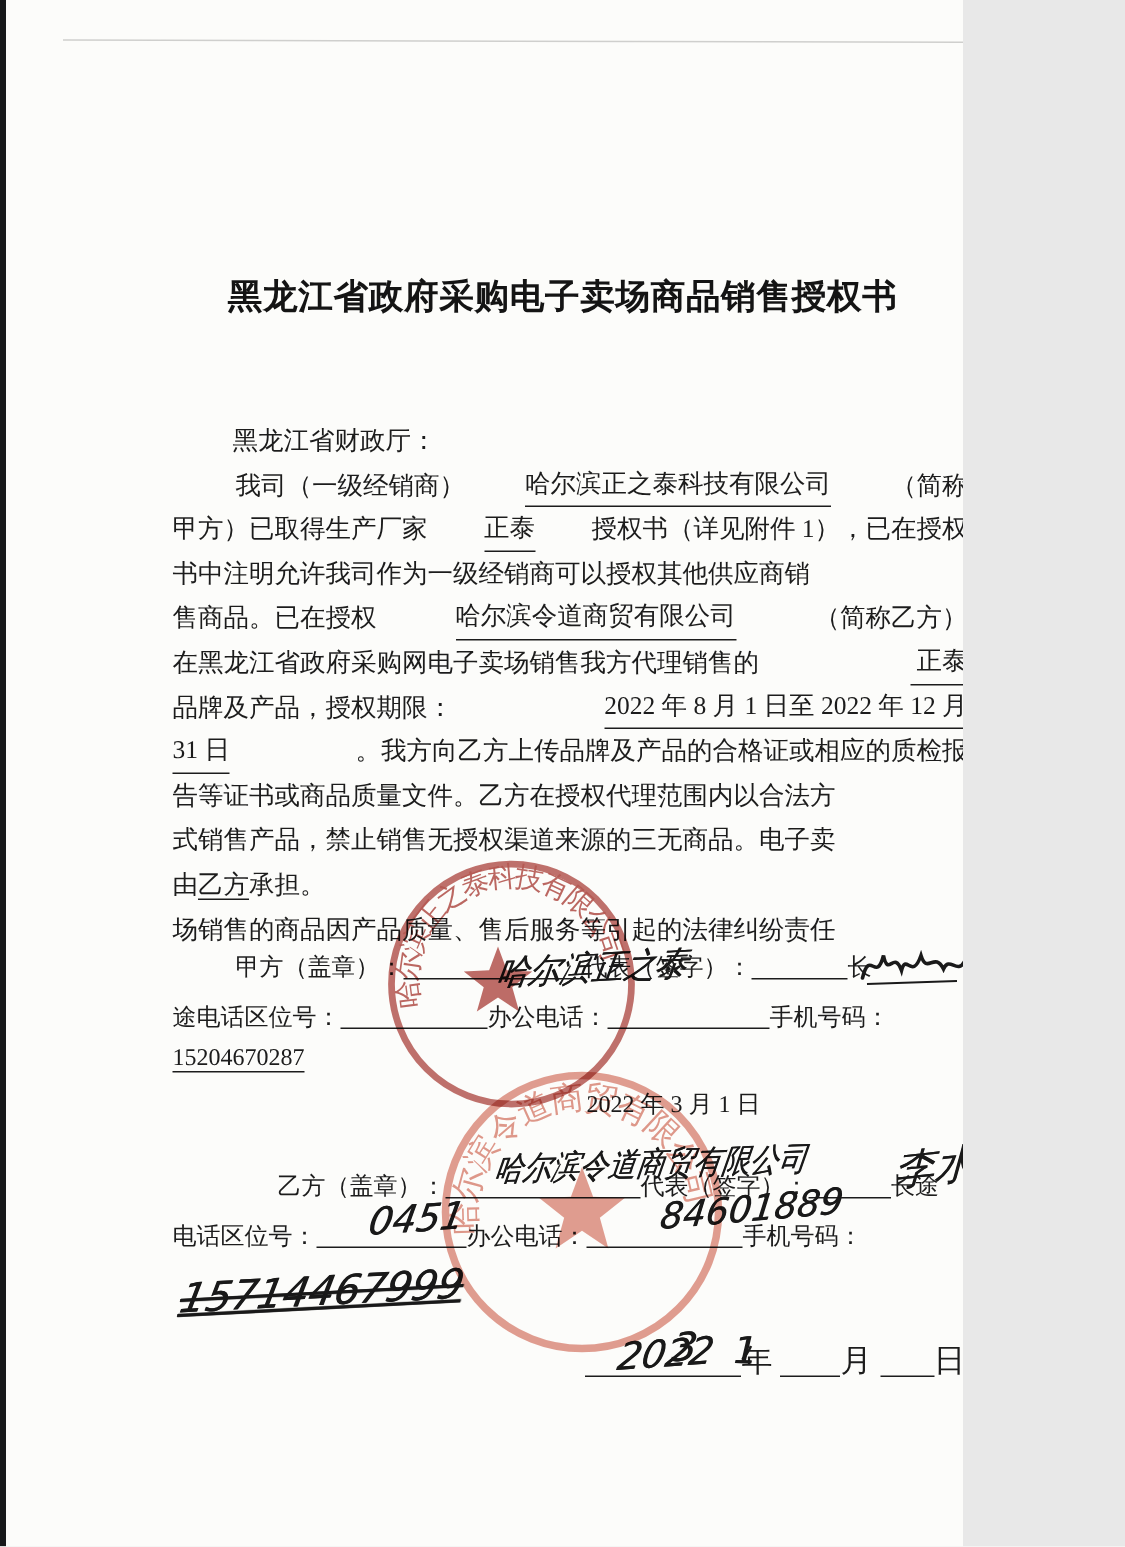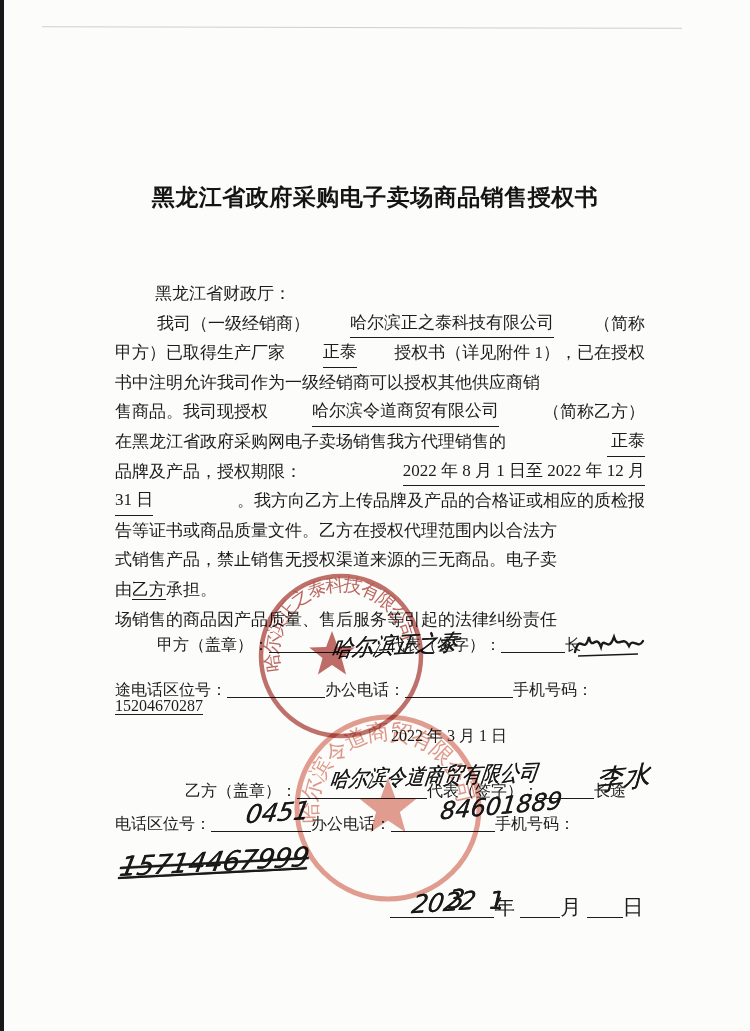--- a/index.html
+++ b/index.html
@@ -1,17 +1,17 @@
 <!DOCTYPE html>
 <html><head>
 <meta charset="utf-8">
 <style>
   html,body{margin:0;padding:0;}
   body{background:#e8e8e8;font-family:"Liberation Serif","DejaVu Serif",serif;}
-  #page{position:relative;width:750px;height:1031px;background:#fcfcfa;overflow:hidden;color:#1c1c1c;}
+  #page{position:relative;width:642px;height:1031px;background:#fcfcfa;overflow:hidden;color:#1c1c1c;}
   
   .edge-left{position:absolute;left:0;top:0;width:4px;height:1031px;background:#17181a;}
   .edge-top{position:absolute;left:42px;top:27px;width:640px;height:1px;background:#cfcfcd;transform:rotate(.15deg);}
 
   
   .doc-title{position:absolute;left:0;top:182px;width:750px;text-align:center;
     font-family:"Liberation Sans","DejaVu Sans",sans-serif;font-weight:700;
     font-size:23px;letter-spacing:.5px;color:#141414;}
 
   
@@ -71,21 +71,21 @@
       </div>
     <div class="bline jline">
         <span>甲方）已取得生产厂家</span>
         <span class="u">正泰</span>
         <span>授权书（详见附件 1），已在授权</span>
       </div>
     <div class="bline jline">
         <span>书中注明允许我司作为一级经销商可以授权其他供应商销</span>
       </div>
     <div class="bline jline">
-        <span>售商品。我司现授权</span>
+        <span>售商品。已在授权</span>
         <span class="u">哈尔滨令道商贸有限公司</span>
         <span>（简称乙方）</span>
       </div>
     <div class="bline jline">
         <span>在黑龙江省政府采购网电子卖场销售我方代理销售的</span>
         <span class="u"> 正泰</span>
       </div>
     <div class="bline jline">
         <span>品牌及产品，授权期限：</span>
         <span class="u">2022 年 8 月 1 日至 2022 年 12 月</span>
@@ -102,21 +102,21 @@
       </div>
     <div class="bline"><span>由</span><span class="u">乙方</span><span>承担。</span></div>
     <div class="bline jline">
         <span>场销售的商品因产品质量、售后服务等引起的法律纠纷责任</span>
       </div>
   </div>
 
   <div class="sigline" style="left:115px;top:632px;">
     <span class="ind">甲方（盖章）：</span><span class="blank w120"></span><span>代表（签字）：</span><span class="blank w64"></span><span>长</span>
   </div>
-  <div class="sigline" style="left:115px;top:665px;margin-top:12px;">
+  <div class="sigline" style="left:115px;top:665px;">
     <span>途电话区位号：</span><span class="blank w98"></span><span>办公电话：</span><span class="blank w108"></span><span>手机号码：</span>
   </div>
   <div class="sigline" style="left:115px;top:697px;">
     <span class="u">15204670287</span>
   </div>
   <div class="sigline" style="left:391px;top:726px;">2022 年 3 月 1 日</div>
 
   <div class="sigline" style="left:185px;top:778px;">
     <span>乙方（盖章）：</span><span class="blank w130"></span><span>代表（签字）：</span><span class="blank w55"></span><span>长途</span>
   </div>

